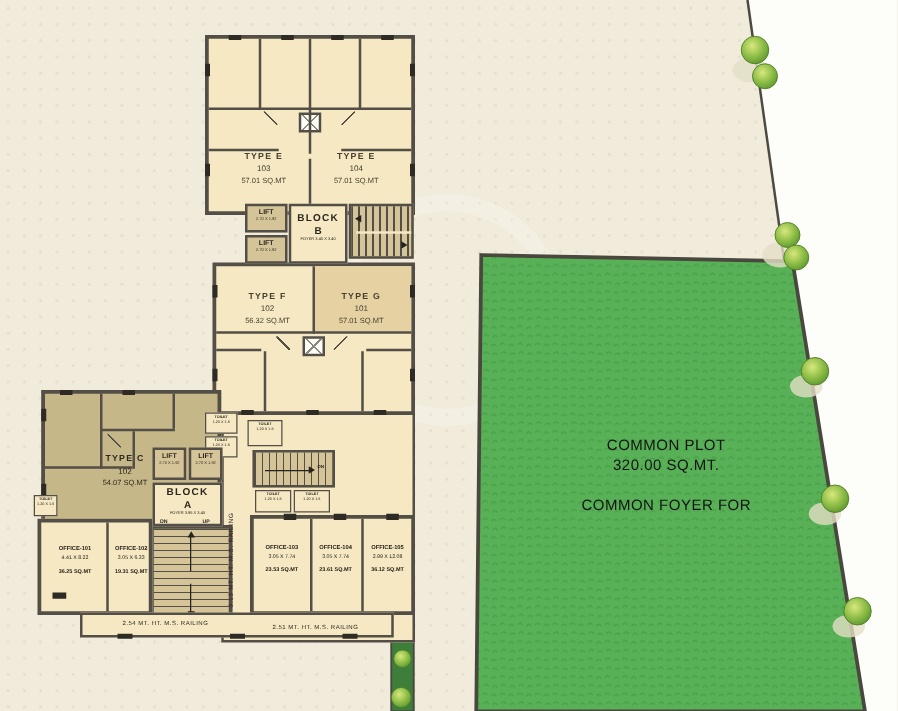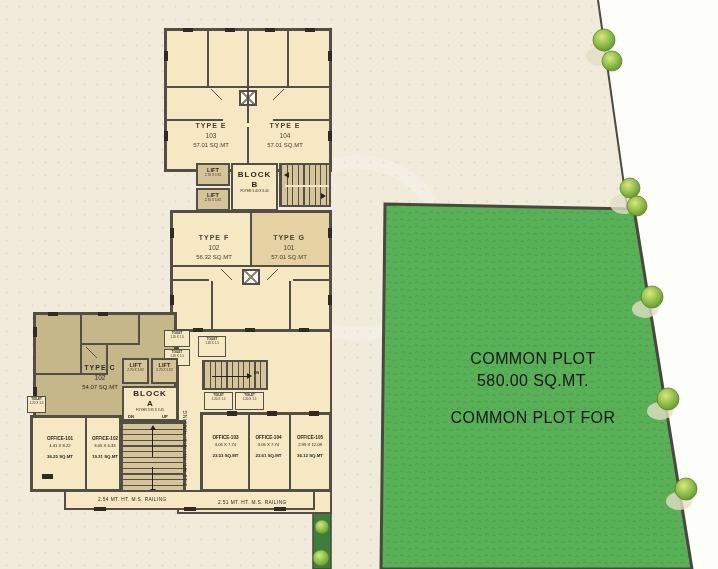--- a/index.html
+++ b/index.html
@@ -51,21 +51,21 @@
   .vtext{position:absolute;writing-mode:vertical-rl;transform:rotate(180deg);font-size:5px;
     letter-spacing:0.6px;color:#2b2720;z-index:6;text-align:center;white-space:nowrap;}
   .dnup{position:absolute;font-size:4.2px;font-weight:bold;color:#26231c;z-index:6;}
   .tri{position:absolute;width:0;height:0;z-index:6;}
   .tri-r{border-top:3px solid transparent;border-bottom:3px solid transparent;border-left:5px solid #26231c;}
   .tri-l{border-top:3px solid transparent;border-bottom:3px solid transparent;border-right:5px solid #26231c;}
   .tri-u{border-left:3px solid transparent;border-right:3px solid transparent;border-bottom:5px solid #26231c;}
   .tri-d{border-left:3px solid transparent;border-right:3px solid transparent;border-top:5px solid #26231c;}
   .stem{position:absolute;background:#26231c;z-index:6;}
   .plot-text{position:absolute;left:425px;top:348px;width:216px;text-align:center;color:#131313;
-    z-index:2;font-size:16px;line-height:1.35;letter-spacing:0.4px;}
+    z-index:2;font-size:12px;line-height:1.35;letter-spacing:0.4px;}
   .plot-text span{display:block;}
   .plot-text .pt3{margin-top:16px;}
 </style>
 </head>
 <body>
 
 <div class="canvas">
 
   <svg class="site" width="718" height="569" viewBox="0 0 718 569">
     <defs>
@@ -104,22 +104,22 @@
 
     <ellipse cx="660" cy="411" rx="13" ry="9" fill="#e3dfc6" opacity="0.8"></ellipse>
     <circle cx="668" cy="399" r="11" fill="url(#treeGrad)" stroke="#4c7a26" stroke-width="0.7"></circle>
 
     <ellipse cx="679" cy="501" rx="13" ry="9" fill="#e3dfc6" opacity="0.8"></ellipse>
     <circle cx="686" cy="489" r="11" fill="url(#treeGrad)" stroke="#4c7a26" stroke-width="0.7"></circle>
   </svg>
 
   <div class="plot-text">
     <span class="pt1">COMMON PLOT</span>
-    <span class="pt2">580.00 SQ.MT.</span>
-    <span class="pt3">COMMON PLOT FOR</span>
+    <span class="pt2">320.00 SQ.MT.</span>
+    <span class="pt3">COMMON FOYER FOR</span>
   </div>
 
   <div class="bldg" style="left:164px;top:28px;width:168px;height:144px;">
     <div class="wall" style="left:0;top:55px;width:162px;height:2px;"></div>
     <div class="wall" style="left:40px;top:0;width:2px;height:57px;"></div>
     <div class="wall" style="left:120px;top:0;width:2px;height:57px;"></div>
     <div class="wall" style="left:80px;top:0;width:2px;height:92px;"></div>
     <div class="wall" style="left:0;top:88px;width:56px;height:2px;"></div>
     <div class="wall" style="left:106px;top:88px;width:56px;height:2px;"></div>
     <div class="wall" style="left:80px;top:96px;width:2px;height:42px;"></div>

